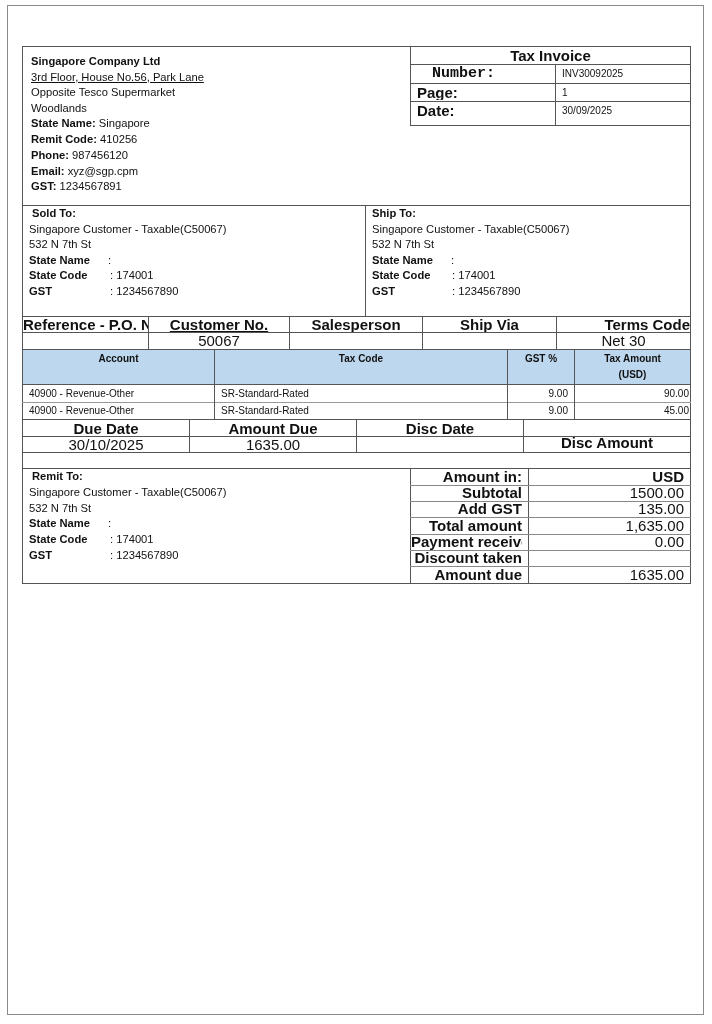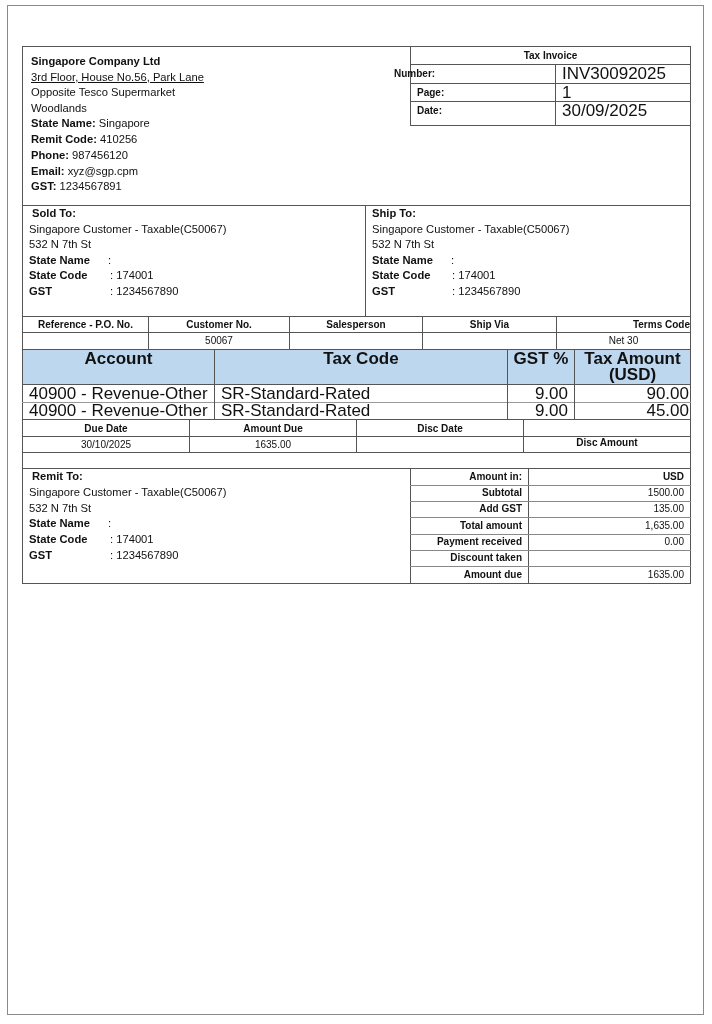--- a/index.html
+++ b/index.html
@@ -4,25 +4,25 @@
 <style>
   html, body { margin:0; padding:0; background:#fff; }
   body { width:712px; height:1024px; position:relative; overflow:hidden;
          font-family:"Liberation Sans", "DejaVu Sans", sans-serif; color:#111; }
   .page { position:absolute; left:7px; top:5px; width:697px; height:1010px;
           border:1px solid #8a8a8a; box-sizing:border-box; }
   .abs { position:absolute; box-sizing:border-box; }
   .b { font-weight:bold; }
   .line { position:absolute; background:#555; }
   .txt { position:absolute; white-space:nowrap; font-size:11.2px; line-height:15.5px; }
-  .cell { position:absolute; box-sizing:border-box; font-size:10px; white-space:nowrap; overflow:hidden; }
+  .cell { position:absolute; box-sizing:border-box; font-size:15px; white-space:nowrap; overflow:hidden; }
   .c { text-align:center; }
   .r { text-align:right; }
   .hdr { background:#bdd7ee; }
-  .big { font-size:17px; }
+  .big { font-size:10px; }
 </style>
 </head>
 <body>
 
 <div class="page"></div>
 
 <div class="line" style="left:22px;top:46px;width:669px;height:1px;"></div>
 <div class="line" style="left:22px;top:46px;width:1px;height:538px;"></div>
 <div class="line" style="left:690px;top:46px;width:1px;height:538px;"></div>
 
@@ -39,21 +39,21 @@
 </div>
 
 <div>
   <div class="line" style="left:410px;top:46px;width:1px;height:80px;"></div>
   <div class="line" style="left:410px;top:64px;width:281px;height:1px;"></div>
   <div class="line" style="left:410px;top:83px;width:281px;height:1px;"></div>
   <div class="line" style="left:410px;top:101px;width:281px;height:1px;"></div>
   <div class="line" style="left:410px;top:125px;width:281px;height:1px;"></div>
   <div class="line" style="left:555px;top:64px;width:1px;height:62px;"></div>
   <div class="cell b c" style="left:411px;top:48px;width:279px;line-height:15px;">Tax Invoice</div>
-  <div class="cell b" style="left:394px;top:66px;width:135px;line-height:16px;">Number:</div>
+  <div class="cell b" style="left:432px;top:66px;width:135px;line-height:16px;font-family:Liberation Mono, monospace;">Number:</div>
   <div class="cell big" style="left:562px;top:66px;width:125px;line-height:16px;">INV30092025</div>
   <div class="cell b" style="left:417px;top:85px;width:135px;line-height:15px;">Page:</div>
   <div class="cell big" style="left:562px;top:85px;width:125px;line-height:15px;">1</div>
   <div class="cell b" style="left:417px;top:103px;width:135px;line-height:15px;">Date:</div>
   <div class="cell big" style="left:562px;top:103px;width:125px;line-height:16px;">30/09/2025</div>
 </div>
 
 <div class="line" style="left:22px;top:205px;width:669px;height:1px;"></div>
 <div class="line" style="left:365px;top:205px;width:1px;height:111px;"></div>
 
@@ -83,21 +83,21 @@
 
 <div>
   <div class="line" style="left:22px;top:316px;width:669px;height:1px;"></div>
   <div class="line" style="left:22px;top:332px;width:669px;height:1px;"></div>
   <div class="line" style="left:148px;top:316px;width:1px;height:33px;"></div>
   <div class="line" style="left:289px;top:316px;width:1px;height:33px;"></div>
   <div class="line" style="left:422px;top:316px;width:1px;height:33px;"></div>
   <div class="line" style="left:556px;top:316px;width:1px;height:33px;"></div>
 
   <div class="cell b c" style="left:23px;top:317px;width:125px;line-height:15px;">Reference - P.O. No.</div>
-  <div class="cell b c" style="left:149px;top:317px;width:140px;line-height:15px;">Customer No.</div>
+  <div class="cell b c" style="left:149px;top:317px;width:140px;line-height:15px;text-decoration:underline;">Customer No.</div>
   <div class="cell b c" style="left:290px;top:317px;width:132px;line-height:15px;">Salesperson</div>
   <div class="cell b c" style="left:423px;top:317px;width:133px;line-height:15px;">Ship Via</div>
   <div class="cell b c" style="left:557px;top:317px;width:133px;line-height:15px;text-align:right;">Terms Code</div>
 
   <div class="cell c" style="left:23px;top:333px;width:125px;line-height:16px;"></div>
   <div class="cell c" style="left:149px;top:333px;width:140px;line-height:16px;">50067</div>
   <div class="cell c" style="left:290px;top:333px;width:132px;line-height:16px;"></div>
   <div class="cell c" style="left:423px;top:333px;width:133px;line-height:16px;"></div>
   <div class="cell c" style="left:557px;top:333px;width:133px;line-height:16px;">Net 30</div>
 </div>

